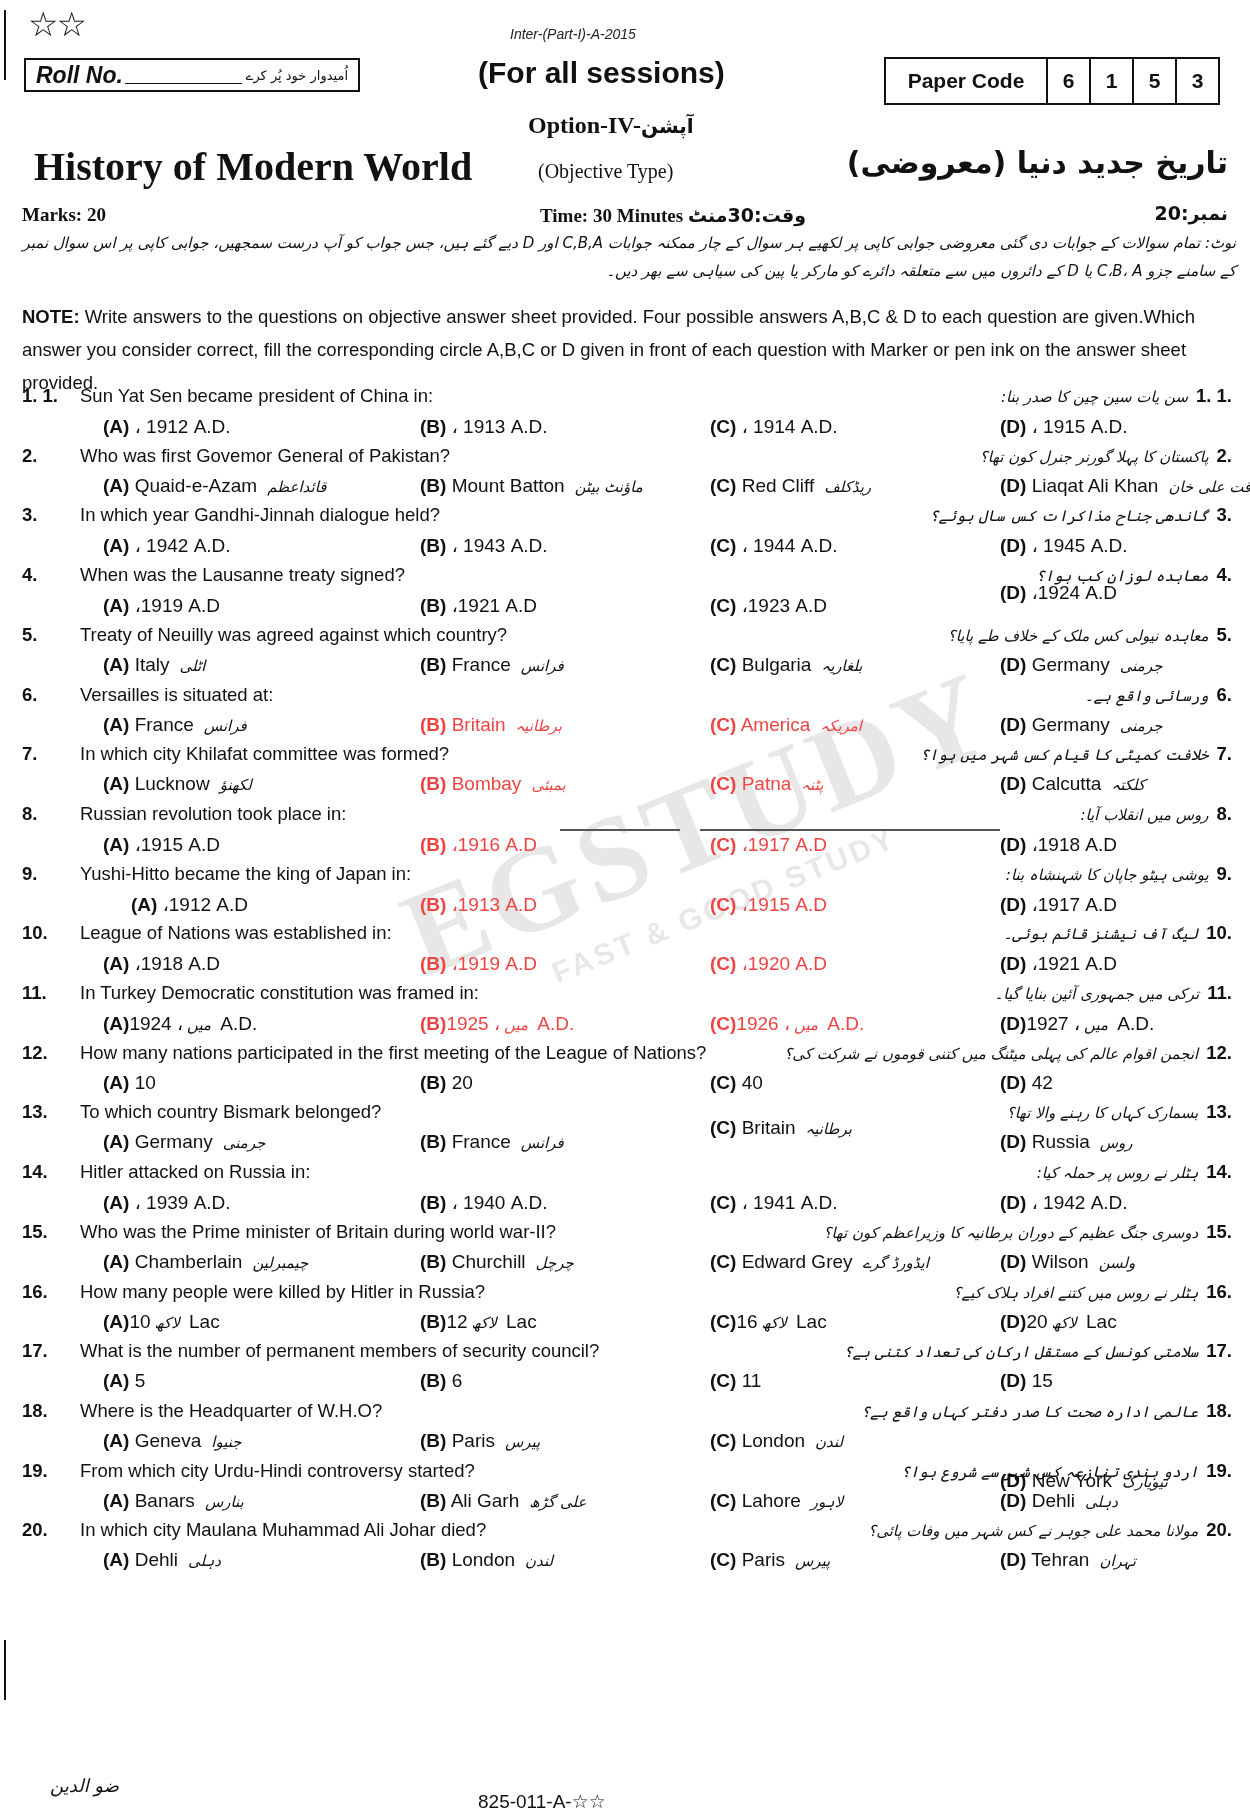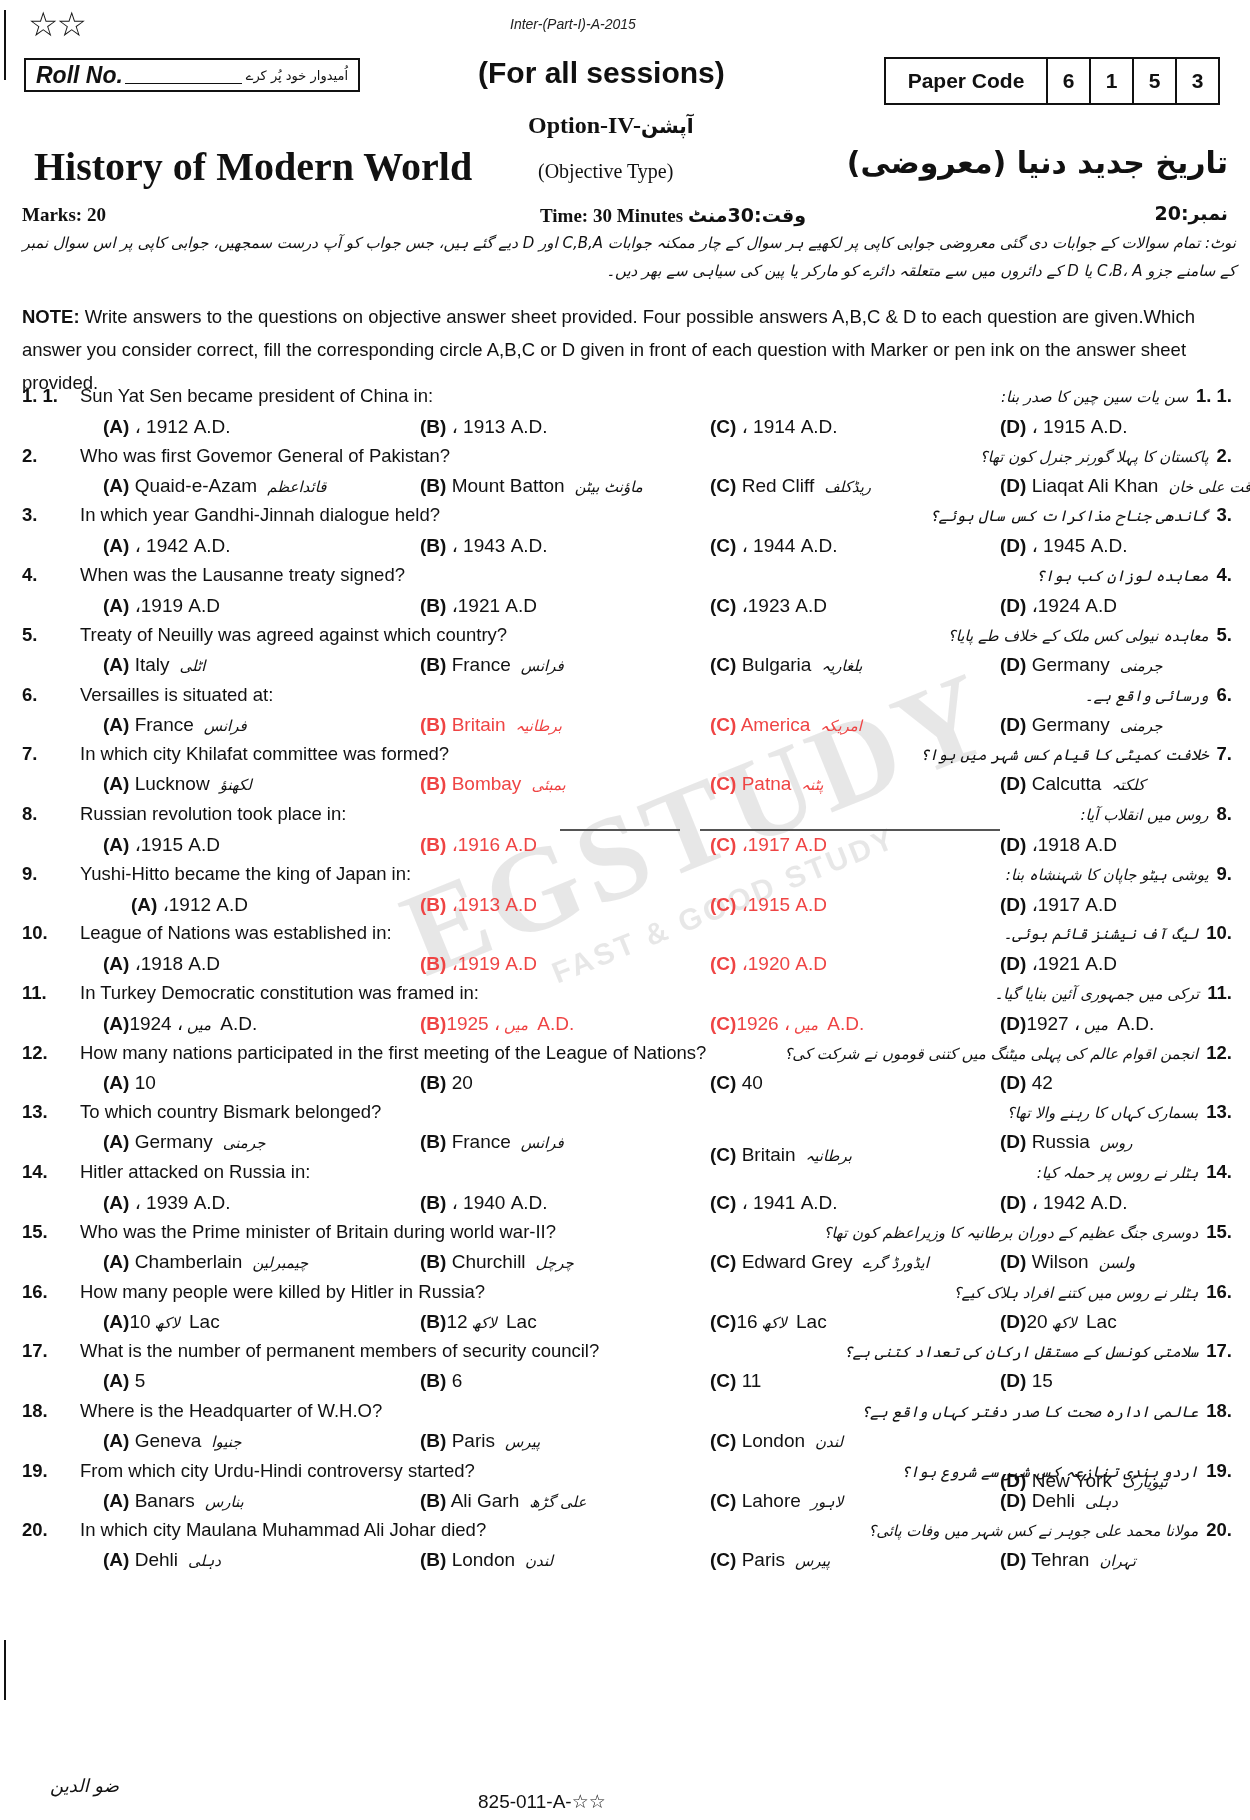--- a/index.html
+++ b/index.html
@@ -3,21 +3,21 @@
 <meta charset="utf-8">
 <style>
   * { box-sizing: border-box; margin: 0; padding: 0; }
   html, body { width: 1250px; height: 1820px; background: #ffffff; overflow: hidden; }
   body { position: relative; font-family: "Liberation Sans", sans-serif; color: #111; }
   .abs { position: absolute; }
   .serif { font-family: "Liberation Serif", serif; }
   .urdu { font-family: "DejaVu Sans", sans-serif; direction: rtl; unicode-bidi: plaintext; }
 
   .stars-top { left: 28px; top: 4px; font-size: 34px; letter-spacing: -2px; color: #111; }
-  .inter-label { left: 510px; top: 16px; font-size: 14px; font-style: italic; color: #222; }
+  .inter-label { left: 510px; top: 26px; font-size: 14px; font-style: italic; color: #222; }
 
   .roll-box { left: 24px; top: 58px; width: 336px; height: 34px; border: 2px solid #111; display: flex; align-items: center; padding: 0 10px; justify-content: space-between; }
   .roll-label { font-size: 23px; font-weight: bold; font-style: italic; }
   .roll-line { flex: 1; border-bottom: 1.5px solid #111; height: 18px; margin: 0 4px 0 2px; }
   .roll-urdu { font-size: 13px; }
 
   .sessions { left: 478px; top: 56px; font-size: 30px; font-weight: bold; }
 
   .paper-code { left: 884px; top: 57px; height: 48px; display: flex; border: 2px solid #111; }
   .paper-code .cell { border-left: 2px solid #111; display: flex; align-items: center; justify-content: center; font-weight: bold; font-size: 21px; width: 43px; }
@@ -146,21 +146,21 @@
     <div class="opt col-c" style="top: 534px;"><span class="key">(C)</span> <span>، 1944 A.D.</span></div>
     <div class="opt col-d" style="top: 534px;"><span class="key">(D)</span> <span>، 1945 A.D.</span></div>
     <div class="q-row" style="top: 564px;">
       <span class="q-num">4.</span>
       <span class="q-text">When was the Lausanne treaty signed?</span>
       <span class="q-urdu"><span class="urdu">معاہدہ لوزان کب ہوا؟</span><span class="q-unum">4.</span></span>
     </div>
     <div class="opt col-a" style="top: 594px;"><span class="key">(A)</span> <span>،1919 A.D</span></div>
     <div class="opt col-b" style="top: 594px;"><span class="key">(B)</span> <span>،1921 A.D</span></div>
     <div class="opt col-c" style="top: 594px;"><span class="key">(C)</span> <span>،1923 A.D</span></div>
-    <div class="opt col-d" style="top: 594px; text-align: center;"><span class="key">(D)</span> <span>،1924 A.D</span></div>
+    <div class="opt col-d" style="top: 581px; text-align: center;"><span class="key">(D)</span> <span>،1924 A.D</span></div>
     <div class="q-row" style="top: 624px;">
       <span class="q-num">5.</span>
       <span class="q-text">Treaty of Neuilly was agreed against which country?</span>
       <span class="q-urdu"><span class="urdu">معاہدہ نیولی کس ملک کے خلاف طے پایا؟</span><span class="q-unum">5.</span></span>
     </div>
     <div class="opt col-a" style="top: 654px;"><span class="key">(A)</span> <span>Italy</span><span class="u">اٹلی</span></div>
     <div class="opt col-b" style="top: 654px;"><span class="key">(B)</span> <span>France</span><span class="u">فرانس</span></div>
     <div class="opt col-c" style="top: 654px;"><span class="key">(C)</span> <span>Bulgaria</span><span class="u">بلغاریہ</span></div>
     <div class="opt col-d" style="top: 654px;"><span class="key">(D)</span> <span>Germany</span><span class="u">جرمنی</span></div>
     <div class="q-row" style="top: 684px;">
@@ -226,21 +226,21 @@
     <div class="opt col-b" style="top: 1072px;"><span class="key">(B)</span> <span>20</span></div>
     <div class="opt col-c" style="top: 1072px;"><span class="key">(C)</span> <span>40</span></div>
     <div class="opt col-d" style="top: 1072px;"><span class="key">(D)</span> <span>42</span></div>
     <div class="q-row" style="top: 1101px;">
       <span class="q-num">13.</span>
       <span class="q-text">To which country Bismark belonged?</span>
       <span class="q-urdu"><span class="urdu">بسمارک کہاں کا رہنے والا تھا؟</span><span class="q-unum">13.</span></span>
     </div>
     <div class="opt col-a" style="top: 1131px;"><span class="key">(A)</span> <span>Germany</span><span class="u">جرمنی</span></div>
     <div class="opt col-b" style="top: 1131px;"><span class="key">(B)</span> <span>France</span><span class="u">فرانس</span></div>
-    <div class="opt col-c" style="top: 1144px; text-align: center;"><span class="key">(C)</span> <span>Britain</span><span class="u">برطانیہ</span></div>
+    <div class="opt col-c" style="top: 1117px; text-align: center;"><span class="key">(C)</span> <span>Britain</span><span class="u">برطانیہ</span></div>
     <div class="opt col-d" style="top: 1131px;"><span class="key">(D)</span> <span>Russia</span><span class="u">روس</span></div>
     <div class="q-row" style="top: 1161px;">
       <span class="q-num">14.</span>
       <span class="q-text">Hitler attacked on Russia in:</span>
       <span class="q-urdu"><span class="urdu">ہٹلر نے روس پر حملہ کیا:</span><span class="q-unum">14.</span></span>
     </div>
     <div class="opt col-a" style="top: 1191px;"><span class="key">(A)</span> <span>، 1939 A.D.</span></div>
     <div class="opt col-b" style="top: 1191px;"><span class="key">(B)</span> <span>، 1940 A.D.</span></div>
     <div class="opt col-c" style="top: 1191px;"><span class="key">(C)</span> <span>، 1941 A.D.</span></div>
     <div class="opt col-d" style="top: 1191px;"><span class="key">(D)</span> <span>، 1942 A.D.</span></div>

